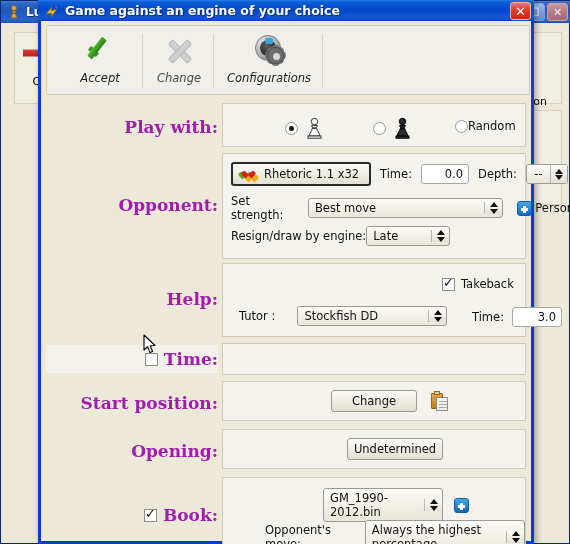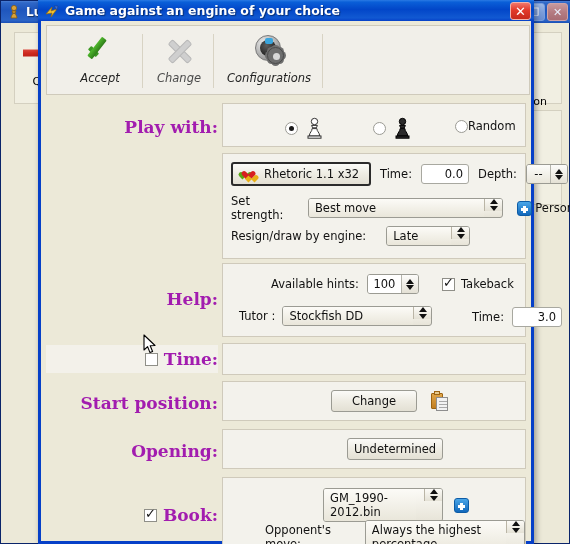--- a/index.html
+++ b/index.html
@@ -234,21 +234,21 @@
     align-items: center; justify-content: center; gap: 1px;
     background: linear-gradient(180deg,#fcfcfa,#e4e1d5);
   }
   .tri-up, .tri-dn {
     width: 0; height: 0; border-left: 4px solid transparent; border-right: 4px solid transparent;
   }
   .tri-up { border-bottom: 5px solid #111; }
   .tri-dn { border-top: 5px solid #111; }
 
   .combo {
-    display: inline-flex; align-items: flex-start;
+    display: inline-flex; align-items: center;
     border: 1px solid #9b9b93; border-radius: 3px;
     background: linear-gradient(180deg,#fcfbf7,#e7e4d8);
     overflow: hidden; vertical-align: middle;
   }
   .combo .cval {
     flex: 1; font-size: 11.5px; color: #111;
     padding: 2px 6px; display: flex; align-items: center;
     background: linear-gradient(180deg,#fcfbf7,#e9e6da);
   }
   .combo .carr {
@@ -408,20 +408,21 @@
           </span>
         </div>
         <div style="position:absolute;left:232px;top:15px;display:flex;align-items:center;">
           <span class="radio"></span>
           <span class="lbl">Random</span>
         </div>
       </div>
     </div>
 
     <div class="row" style="top:132px;height:108px;">
+      <div class="row-label" style="top:42px;">Opponent:</div>
       <div class="panel" style="top:0;height:106px;">
 
         <div style="position:absolute;left:8px;top:8px;display:flex;align-items:center;gap:9px;">
           <span class="btn default" style="width:140px;padding:3px 8px;justify-content:flex-start;">
             <span class="hearts">
               <span class="heart h-green" style="left:0;top:1px;"></span>
               <span class="heart h-gold" style="left:6px;top:4px;"></span>
               <span class="heart h-red" style="left:3px;top:0px;"></span>
             </span>
             <span style="flex:1;text-align:left;">Rhetoric 1.1 x32</span>
@@ -446,51 +447,41 @@
               <span class="tri-up"></span>
                 <span class="tri-dn"></span>
             </span>
           </span>
           <span style="display:flex;align-items:center;gap:3px;margin-left:6px;">
             <span class="plus-badge"></span>
             <span class="lbl">Personality</span>
           </span>
         </div>
 
-        <div style="position:absolute;left:8px;top:72px;display:flex;align-items:center;gap:20px;">
+        <div style="position:absolute;left:8px;top:72px;display:flex;align-items:center;gap:0;">
           <span class="lbl">Resign/draw by engine:</span>
           <span class="combo" style="width:84px;">
             <span class="cval">Late</span>
             <span class="carr">
               <span class="tri-up"></span>
                 <span class="tri-dn"></span>
             </span>
           </span>
         </div>
       </div>
     </div>
 
     <div class="row" style="top:242px;height:78px;">
       <div class="row-label" style="top:26px;">Help:</div>
       <div class="panel" style="top:0;height:74px;">
-        <div style="position:absolute;left:48px;top:10px;display:flex;align-items:center;gap:8px;">
-          <span class="lbl">Available hints:</span>
-          <span class="spin">
-            <span class="val" style="width:34px;justify-content:center;">100</span>
-            <span class="arrows">
-              <span class="tri-up"></span>
-                <span class="tri-dn"></span>
-            </span>
-          </span>
-        </div>
         <div style="position:absolute;left:219px;top:13px;display:flex;align-items:center;gap:6px;">
           <span class="cbox on"></span>
           <span class="lbl">Takeback</span>
         </div>
-        <div style="position:absolute;left:16px;top:42px;display:flex;align-items:center;gap:7px;">
+        <div style="position:absolute;left:16px;top:42px;display:flex;align-items:center;gap:22px;">
           <span class="lbl">Tutor :</span>
           <span class="combo" style="width:150px;">
             <span class="cval">Stockfish DD</span>
             <span class="carr">
               <span class="tri-up"></span>
                 <span class="tri-dn"></span>
             </span>
           </span>
         </div>
         <div style="position:absolute;left:249px;top:43px;display:flex;align-items:center;gap:8px;">

